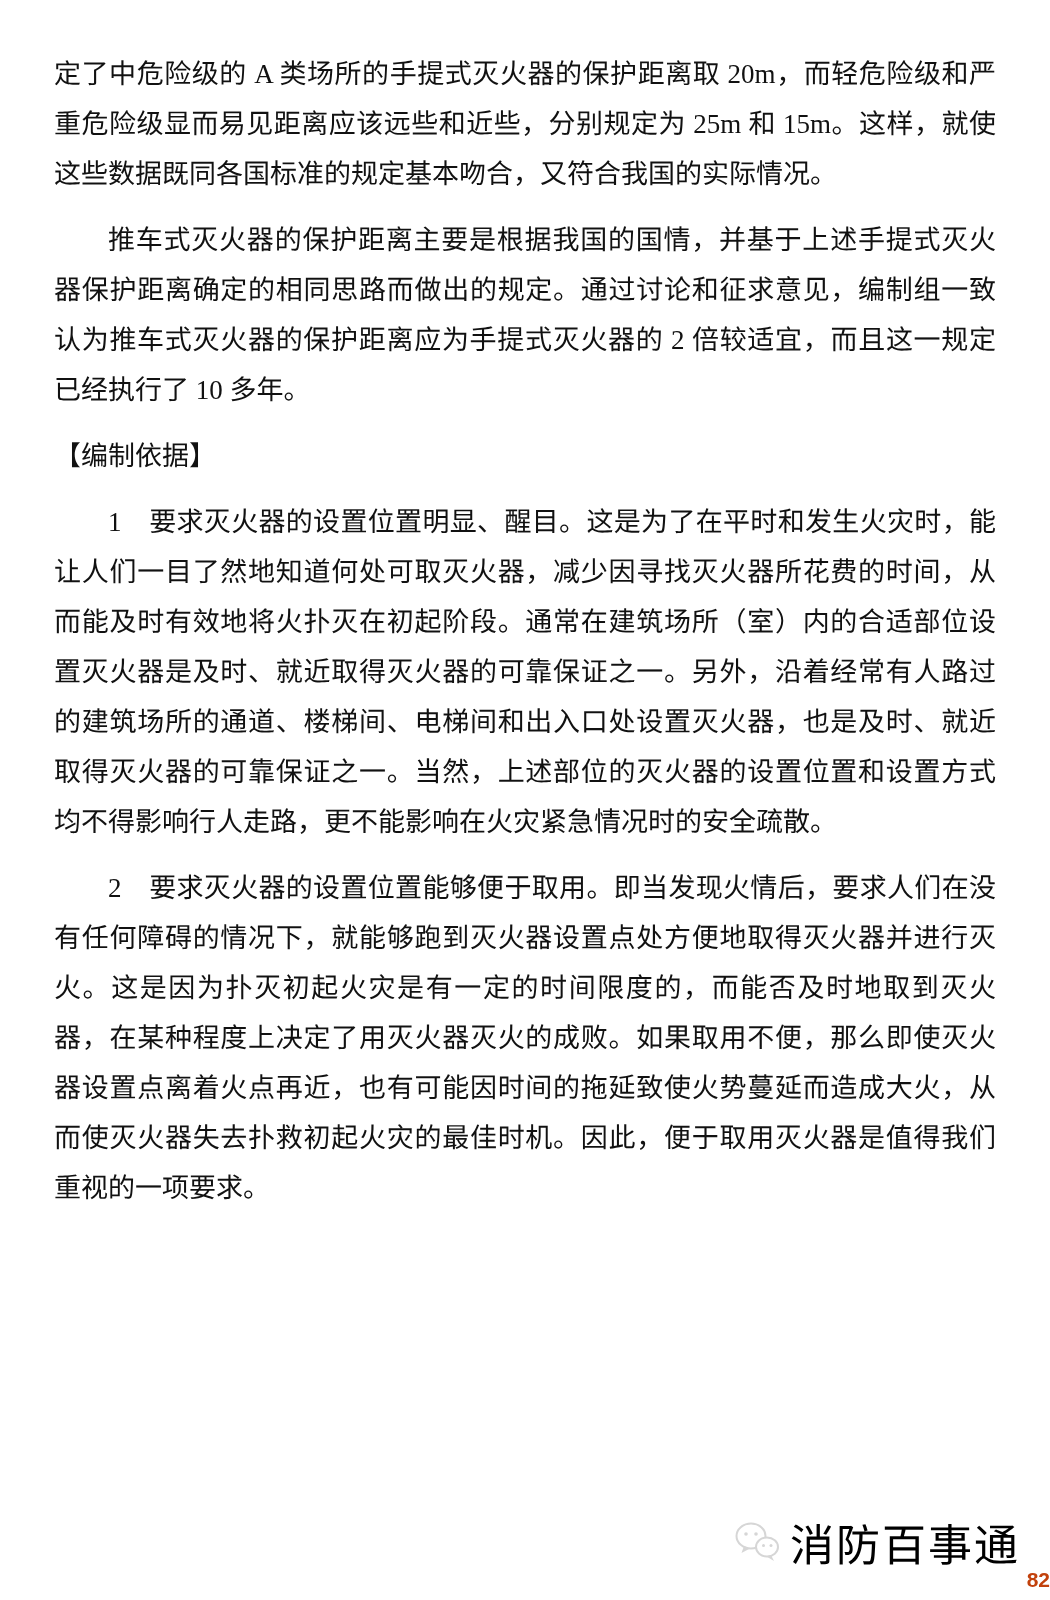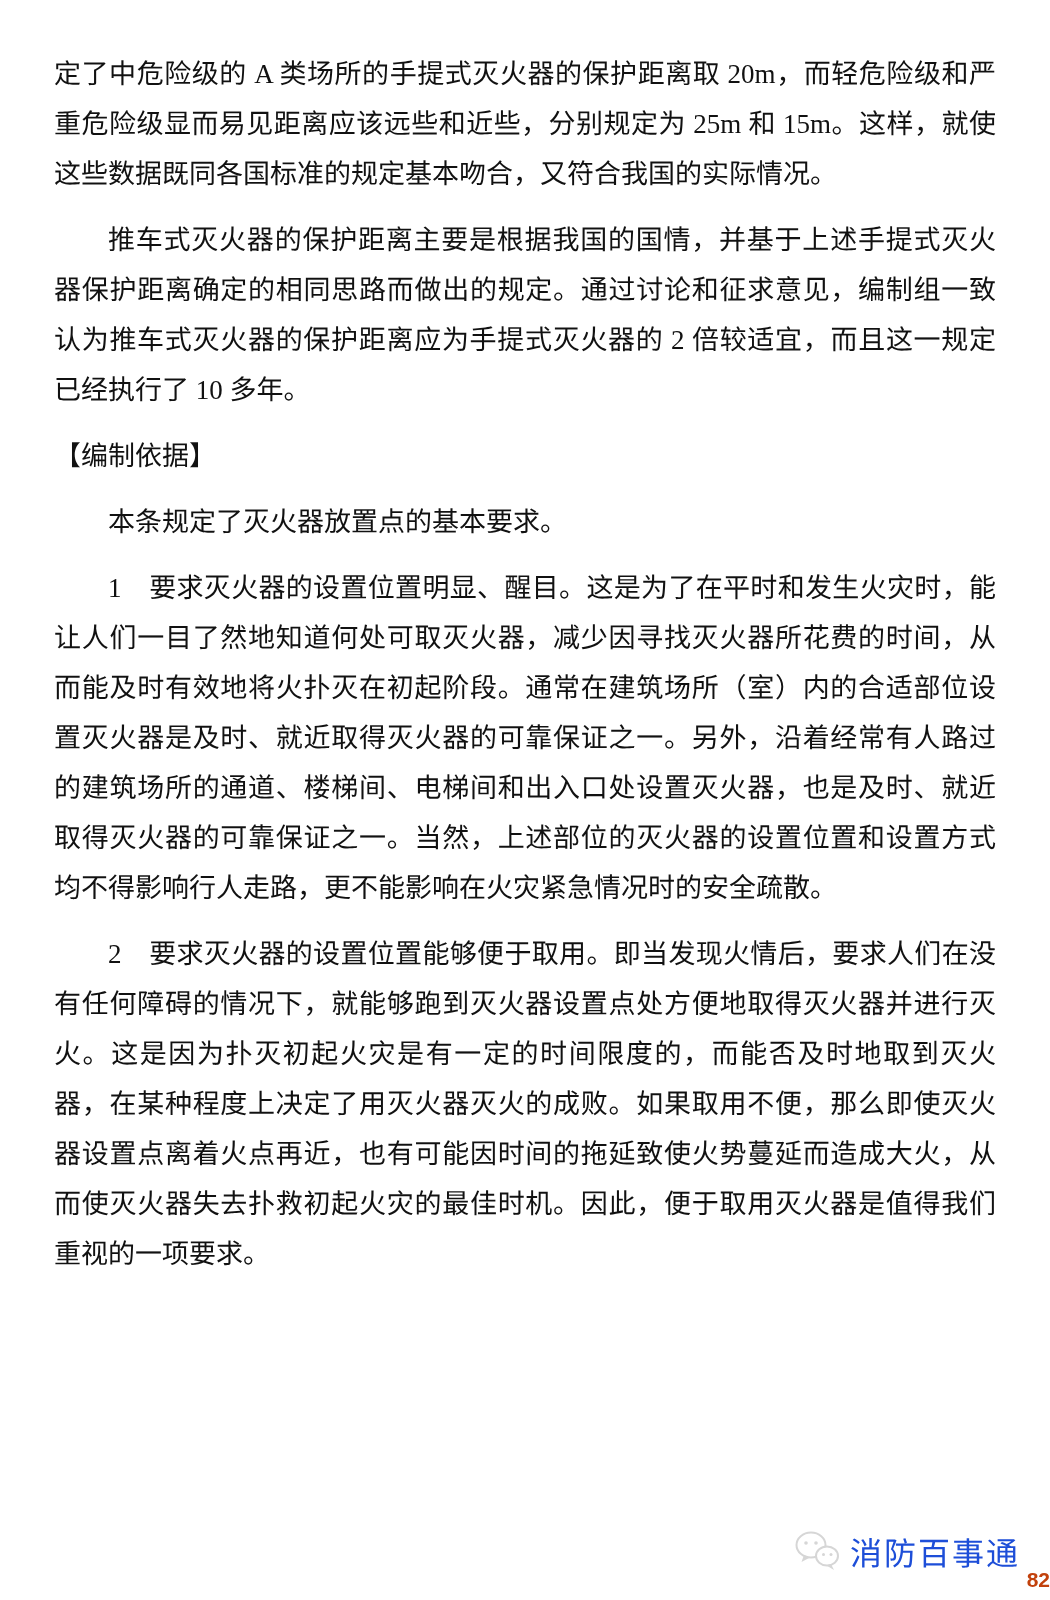--- a/index.html
+++ b/index.html
@@ -56,37 +56,36 @@
     align-items: center;
     gap: 9px;
     color: #d6d6d6;
   }
   .wm-icon {
     display: inline-block;
     width: 48px;
     height: 42px;
   }
   .wm-text {
-    font-size: 32px;
+    font-size: 44px;
     letter-spacing: 2px;
-    color: #1d4ed8;
+    color: #000000;
     text-shadow: 1px 1px 0 #ffffff;
     white-space: nowrap;
   }
 </style>
 </head>
 <body>
 
 <div class="page">
 
   <div class="doc">
     <p class="para">定了中危险级的 A 类场所的手提式灭火器的保护距离取 20m，而轻危险级和严重危险级显而易见距离应该远些和近些，分别规定为 25m 和 15m。这样，就使这些数据既同各国标准的规定基本吻合，又符合我国的实际情况。</p>
     <p class="para indent">推车式灭火器的保护距离主要是根据我国的国情，并基于上述手提式灭火器保护距离确定的相同思路而做出的规定。通过讨论和征求意见，编制组一致认为推车式灭火器的保护距离应为手提式灭火器的 2 倍较适宜，而且这一规定已经执行了 10 多年。</p>
     <p class="para">【编制依据】</p>
-    <p class="para indent">本条规定了灭火器放置点的基本要求。</p>
     <p class="para indent">1　要求灭火器的设置位置明显、醒目。这是为了在平时和发生火灾时，能让人们一目了然地知道何处可取灭火器，减少因寻找灭火器所花费的时间，从而能及时有效地将火扑灭在初起阶段。通常在建筑场所（室）内的合适部位设置灭火器是及时、就近取得灭火器的可靠保证之一。另外，沿着经常有人路过的建筑场所的通道、楼梯间、电梯间和出入口处设置灭火器，也是及时、就近取得灭火器的可靠保证之一。当然，上述部位的灭火器的设置位置和设置方式均不得影响行人走路，更不能影响在火灾紧急情况时的安全疏散。</p>
     <p class="para indent">2　要求灭火器的设置位置能够便于取用。即当发现火情后，要求人们在没有任何障碍的情况下，就能够跑到灭火器设置点处方便地取得灭火器并进行灭火。这是因为扑灭初起火灾是有一定的时间限度的，而能否及时地取到灭火器，在某种程度上决定了用灭火器灭火的成败。如果取用不便，那么即使灭火器设置点离着火点再近，也有可能因时间的拖延致使火势蔓延而造成大火，从而使灭火器失去扑救初起火灾的最佳时机。因此，便于取用灭火器是值得我们重视的一项要求。</p>
   </div>
 
   <div class="watermark">
     <span class="wm-icon">
       <svg viewBox="0 0 48 42" width="48" height="42" xmlns="http://www.w3.org/2000/svg">
         <g stroke="#d6d6d6" stroke-width="2" fill="#ffffff">
           <ellipse cx="18" cy="15" rx="14.5" ry="12.5"></ellipse>
           <path d="M11 25 L8.5 32 L17 27.5 Z" fill="#d6d6d6" stroke="none"></path>

